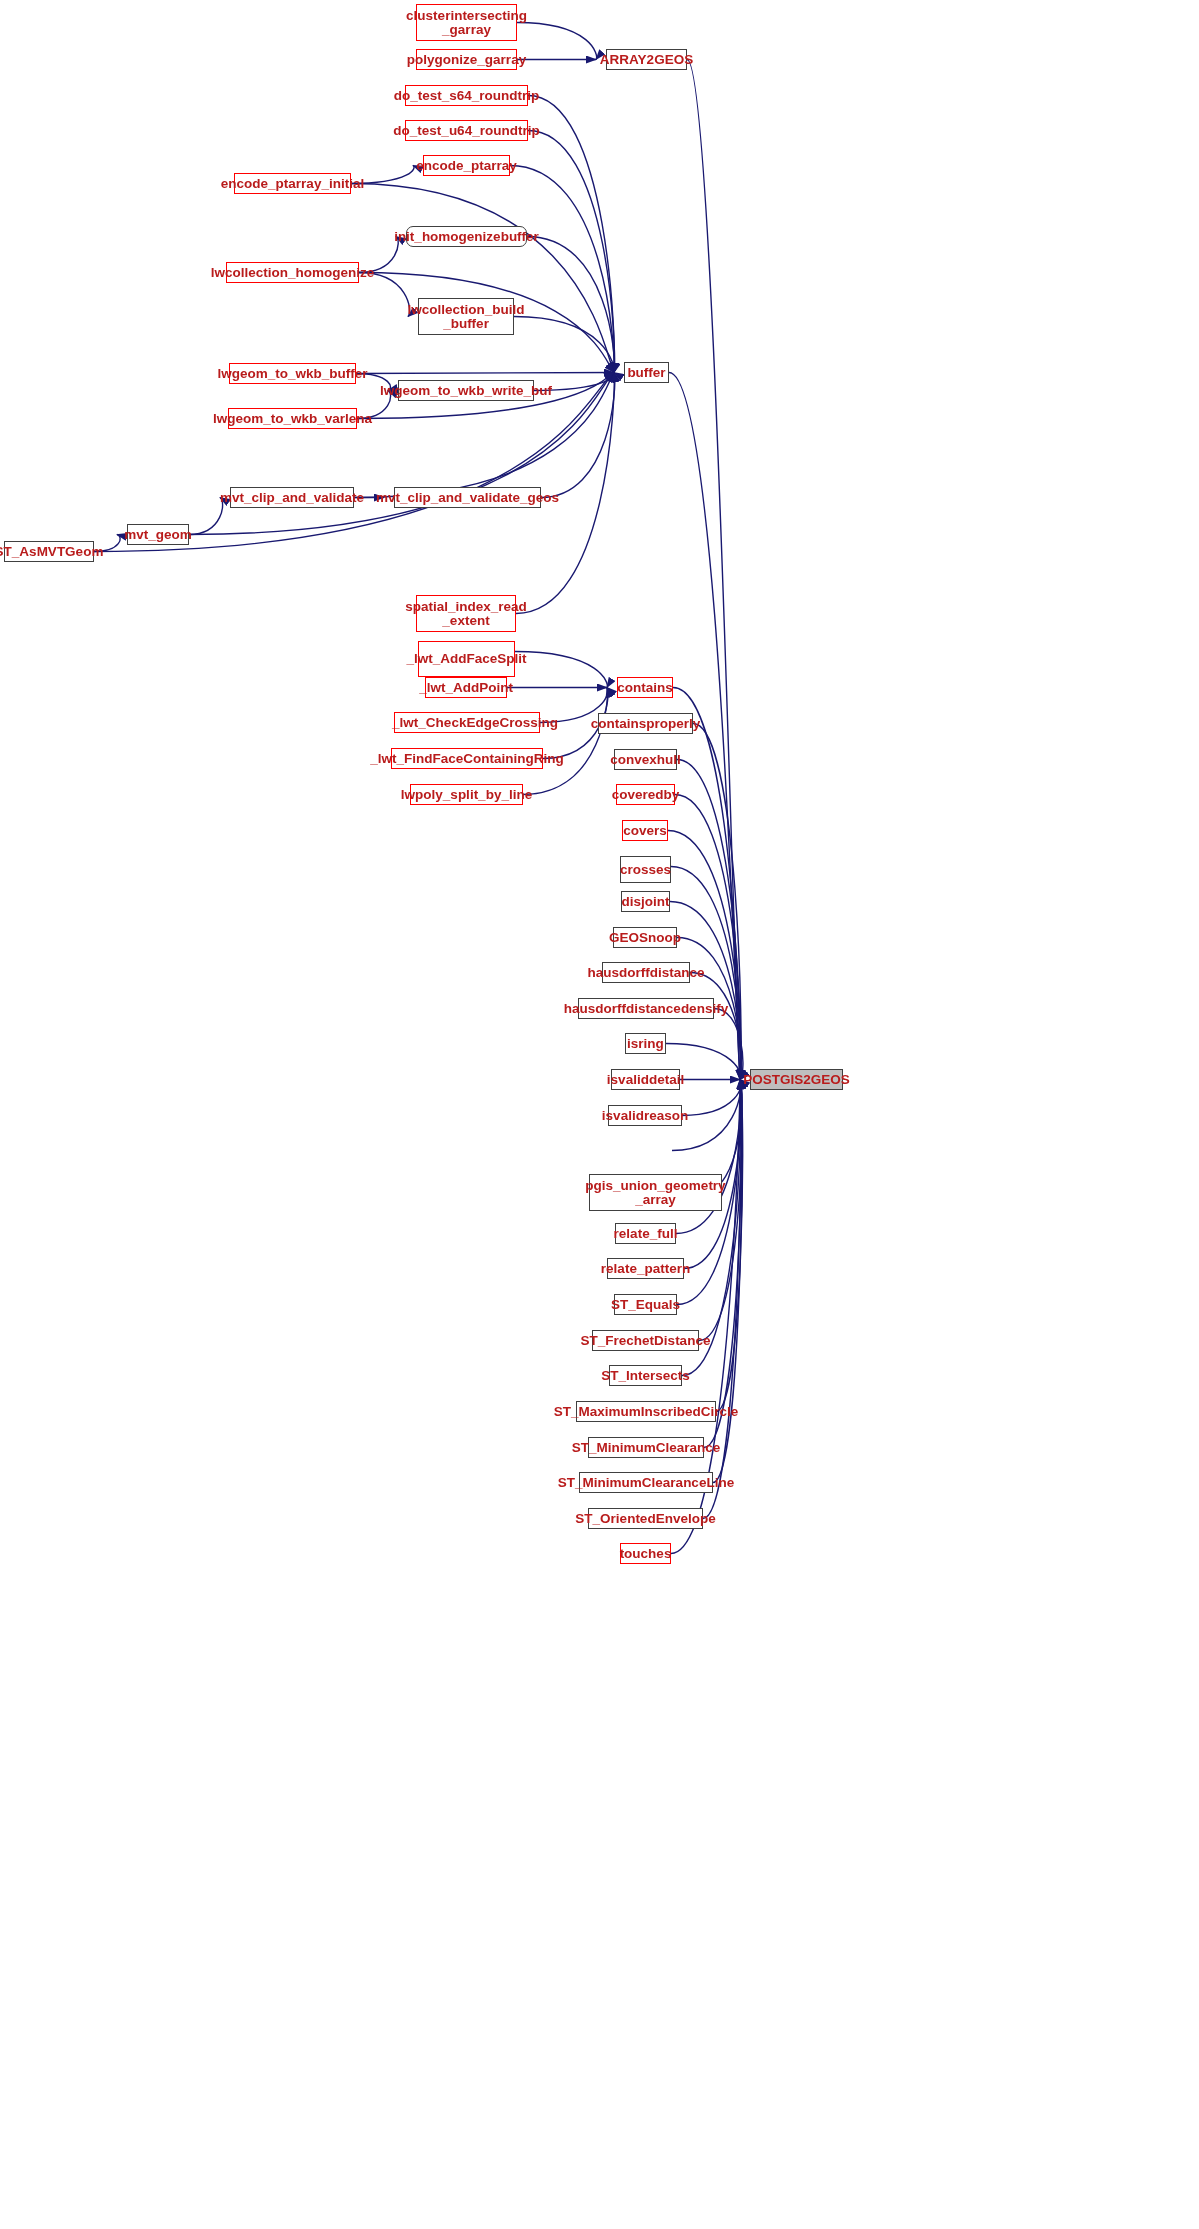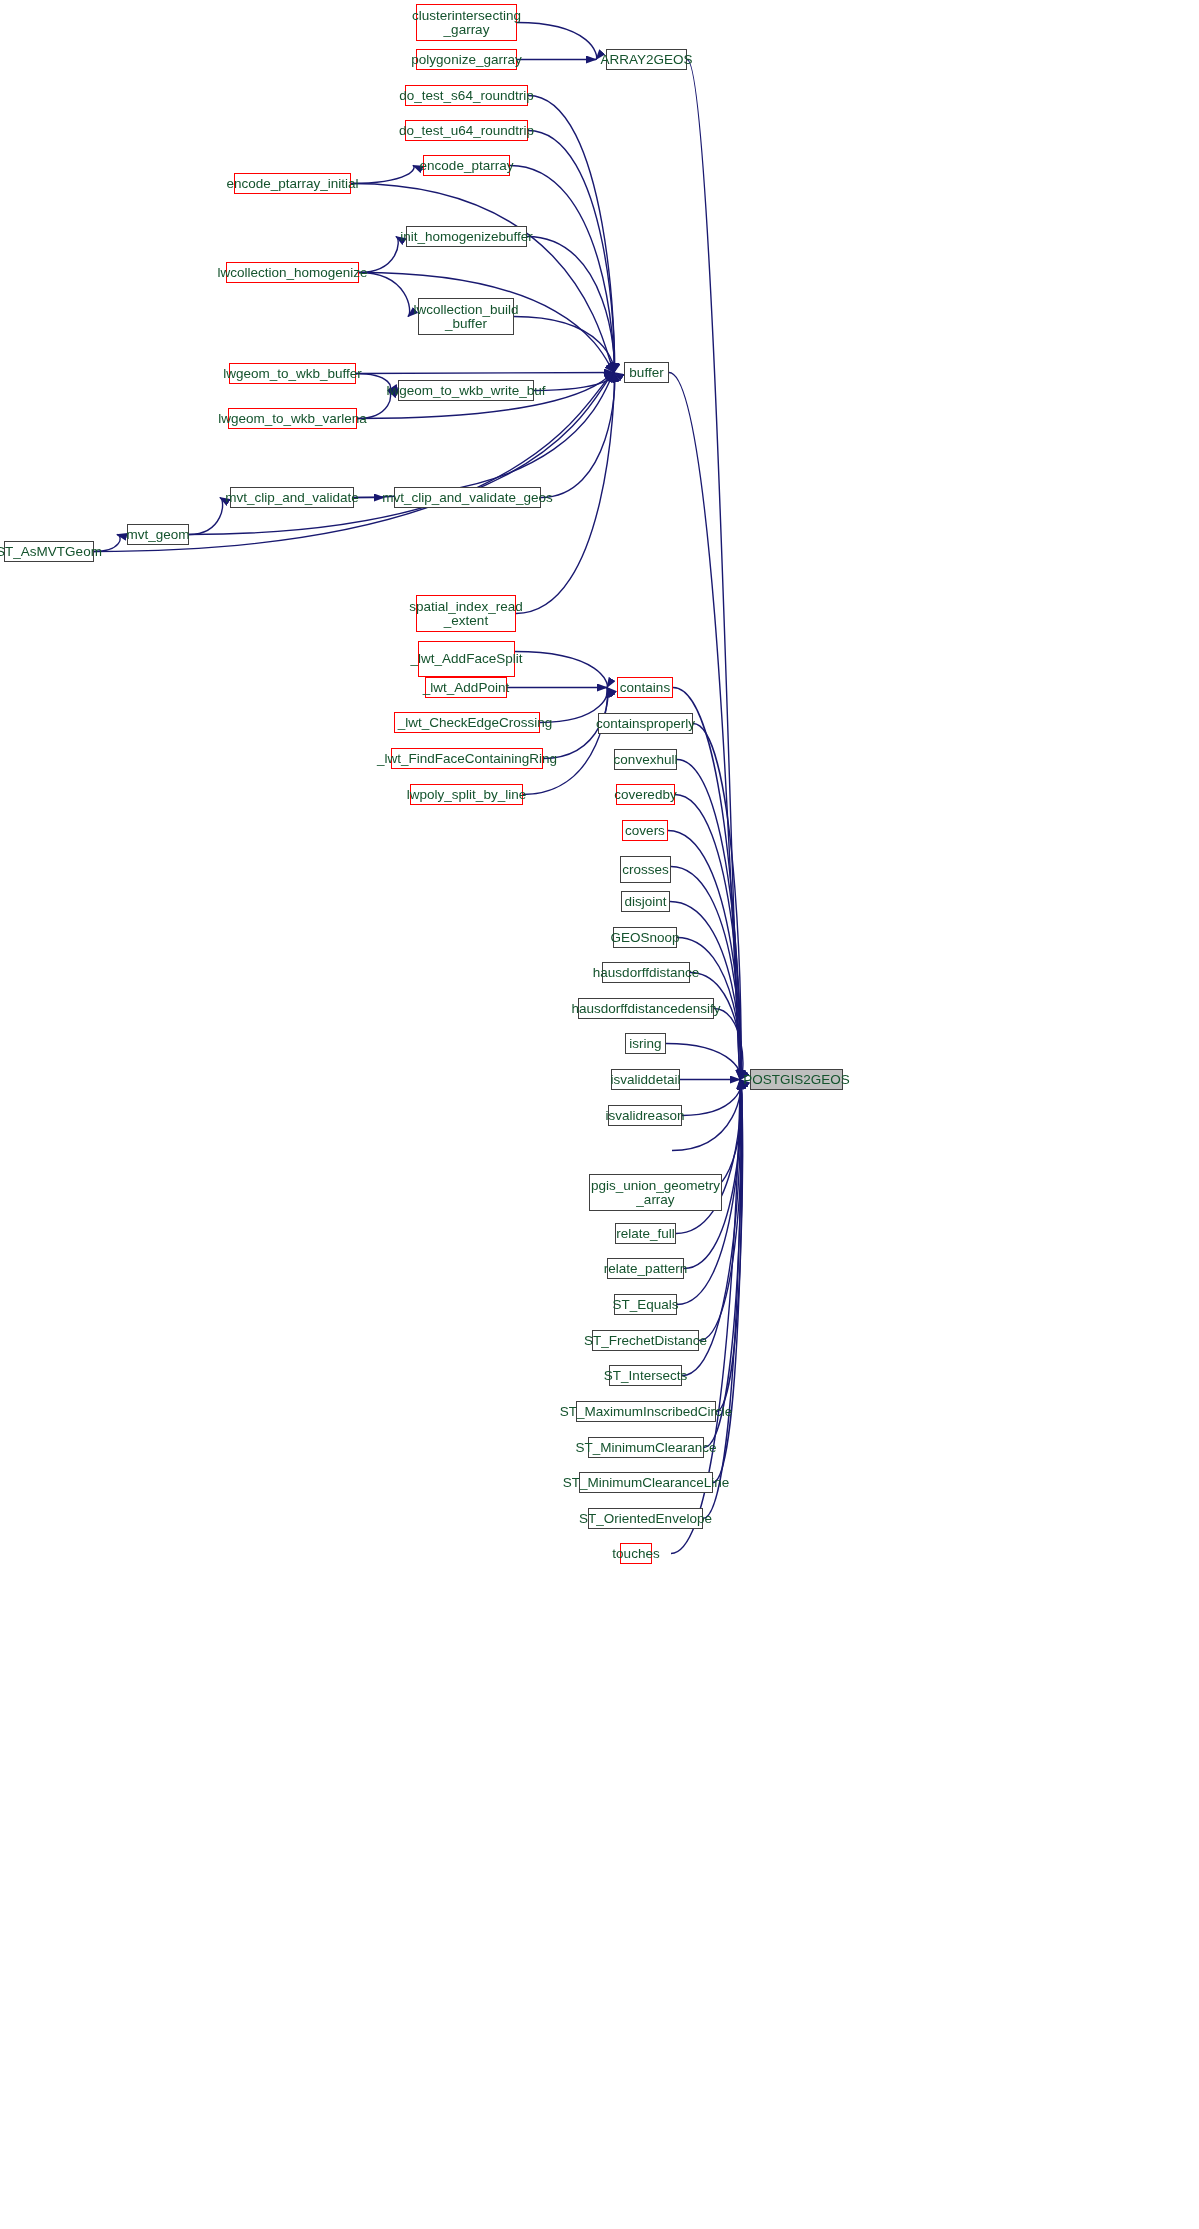--- a/index.html
+++ b/index.html
@@ -1,22 +1,22 @@
 <!DOCTYPE html>
 <html><head>
 <meta charset="utf-8">
 <style>
   html,body{margin:0;padding:0;background:#ffffff;}
   body{font-family:"Liberation Sans","DejaVu Sans",sans-serif;}
   #graph{position:relative;width:1199px;height:2229px;background:#ffffff;overflow:hidden;}
   #edges{position:absolute;left:0;top:0;width:1199px;height:2229px;}
   .node{position:absolute;box-sizing:border-box;display:flex;align-items:center;
         justify-content:center;text-align:center;background:#ffffff;
-        font-size:13.5px;line-height:13.5px;color:#14532d;letter-spacing:0px;
-        white-space:pre-line;}
+        font-size:13.5px;line-height:13.5px;color:#b91c1c;letter-spacing:0px;
+        white-space:pre-line;font-weight:bold;}
   .node.red{border:1.4px solid #ff0000;}
   .node.black{border:1.4px solid #404040;}
   .node.target{border:1.4px solid #404040;background:#bfbfbf;}
 </style>
 </head>
 <body>
 
 <div id="graph">
   <svg id="edges" viewBox="0 0 1199 2229" xmlns="http://www.w3.org/2000/svg">
     <defs>
@@ -86,21 +86,21 @@
   </svg>
   <div id="nodes">
       <div class="node red" style="left: 416px; top: 4px; width: 101px; height: 37px;">clusterintersecting
 _garray</div>
       <div class="node red" style="left: 416px; top: 49px; width: 101px; height: 21px;">polygonize_garray</div>
       <div class="node black" style="left: 606px; top: 49px; width: 81px; height: 21px;">ARRAY2GEOS</div>
       <div class="node red" style="left: 405px; top: 85px; width: 123px; height: 21px;">do_test_s64_roundtrip</div>
       <div class="node red" style="left: 405px; top: 120px; width: 123px; height: 21px;">do_test_u64_roundtrip</div>
       <div class="node red" style="left: 423px; top: 155px; width: 87px; height: 21px;">encode_ptarray</div>
       <div class="node red" style="left: 234px; top: 173px; width: 117px; height: 21px;">encode_ptarray_initial</div>
-      <div class="node black" style="left: 406px; top: 226px; width: 121px; height: 21px;">init_homogenizebuffer</div>
+      <div class="node black" style="left: 406px; top: 226px; width: 121px; height: 21px; border-radius: 7px;">init_homogenizebuffer</div>
       <div class="node red" style="left: 226px; top: 262px; width: 133px; height: 21px;">lwcollection_homogenize</div>
       <div class="node black" style="left: 418px; top: 298px; width: 96px; height: 37px;">lwcollection_build
 _buffer</div>
       <div class="node black" style="left: 624px; top: 362px; width: 45px; height: 21px;">buffer</div>
       <div class="node red" style="left: 229px; top: 363px; width: 127px; height: 21px;">lwgeom_to_wkb_buffer</div>
       <div class="node black" style="left: 398px; top: 380px; width: 136px; height: 21px;">lwgeom_to_wkb_write_buf</div>
       <div class="node red" style="left: 228px; top: 408px; width: 129px; height: 21px;">lwgeom_to_wkb_varlena</div>
       <div class="node black" style="left: 230px; top: 487px; width: 124px; height: 21px;">mvt_clip_and_validate</div>
       <div class="node black" style="left: 394px; top: 487px; width: 147px; height: 21px;">mvt_clip_and_validate_geos</div>
       <div class="node black" style="left: 127px; top: 524px; width: 62px; height: 21px;">mvt_geom</div>
@@ -131,15 +131,15 @@
       <div class="node black" style="left: 615px; top: 1223px; width: 61px; height: 21px;">relate_full</div>
       <div class="node black" style="left: 607px; top: 1258px; width: 77px; height: 21px;">relate_pattern</div>
       <div class="node black" style="left: 614px; top: 1294px; width: 63px; height: 21px;">ST_Equals</div>
       <div class="node black" style="left: 592px; top: 1330px; width: 107px; height: 21px;">ST_FrechetDistance</div>
       <div class="node black" style="left: 609px; top: 1365px; width: 73px; height: 21px;">ST_Intersects</div>
       <div class="node black" style="left: 576px; top: 1401px; width: 140px; height: 21px;">ST_MaximumInscribedCircle</div>
       <div class="node black" style="left: 588px; top: 1437px; width: 116px; height: 21px;">ST_MinimumClearance</div>
       <div class="node black" style="left: 579px; top: 1472px; width: 134px; height: 21px;">ST_MinimumClearanceLine</div>
       <div class="node black" style="left: 588px; top: 1508px; width: 115px; height: 21px;">ST_OrientedEnvelope</div>
       <div class="node target" style="left: 750px; top: 1069px; width: 93px; height: 21px;">POSTGIS2GEOS</div>
-      <div class="node red" style="left: 620px; top: 1543px; width: 32px; height: 21px;">touches</div>
+      <div class="node red" style="left: 620px; top: 1543px; width: 51px; height: 21px;">touches</div>
     </div>
 </div>
 
 </body></html>

